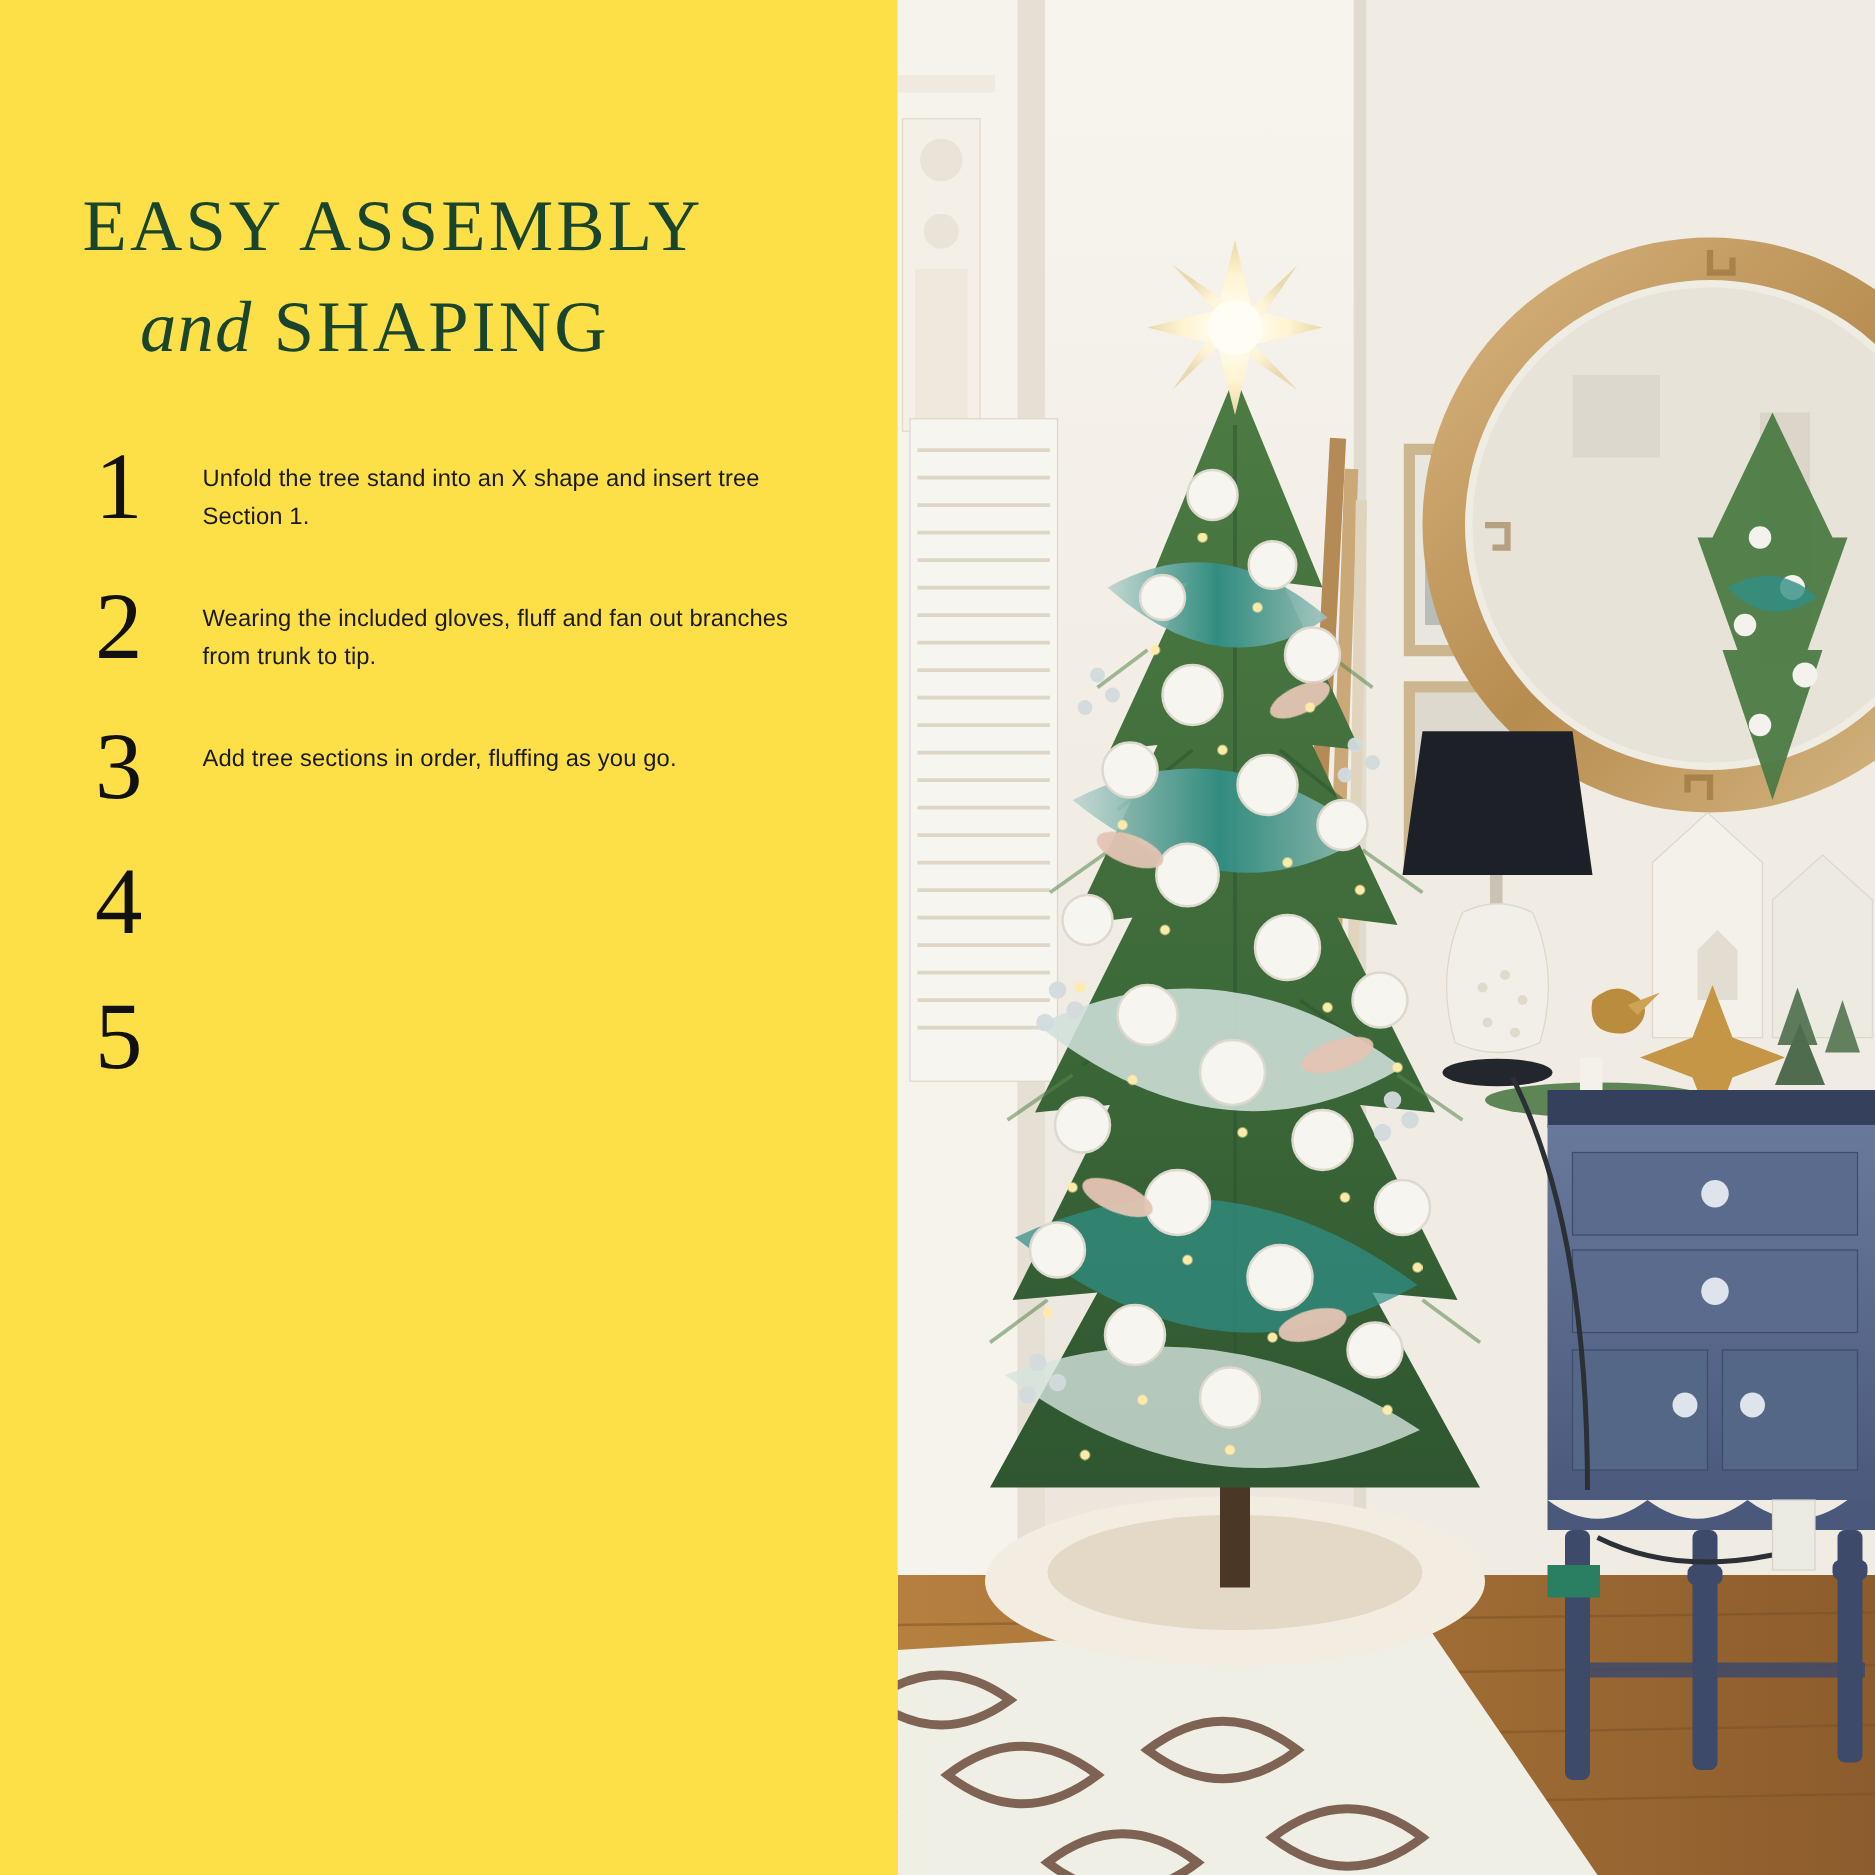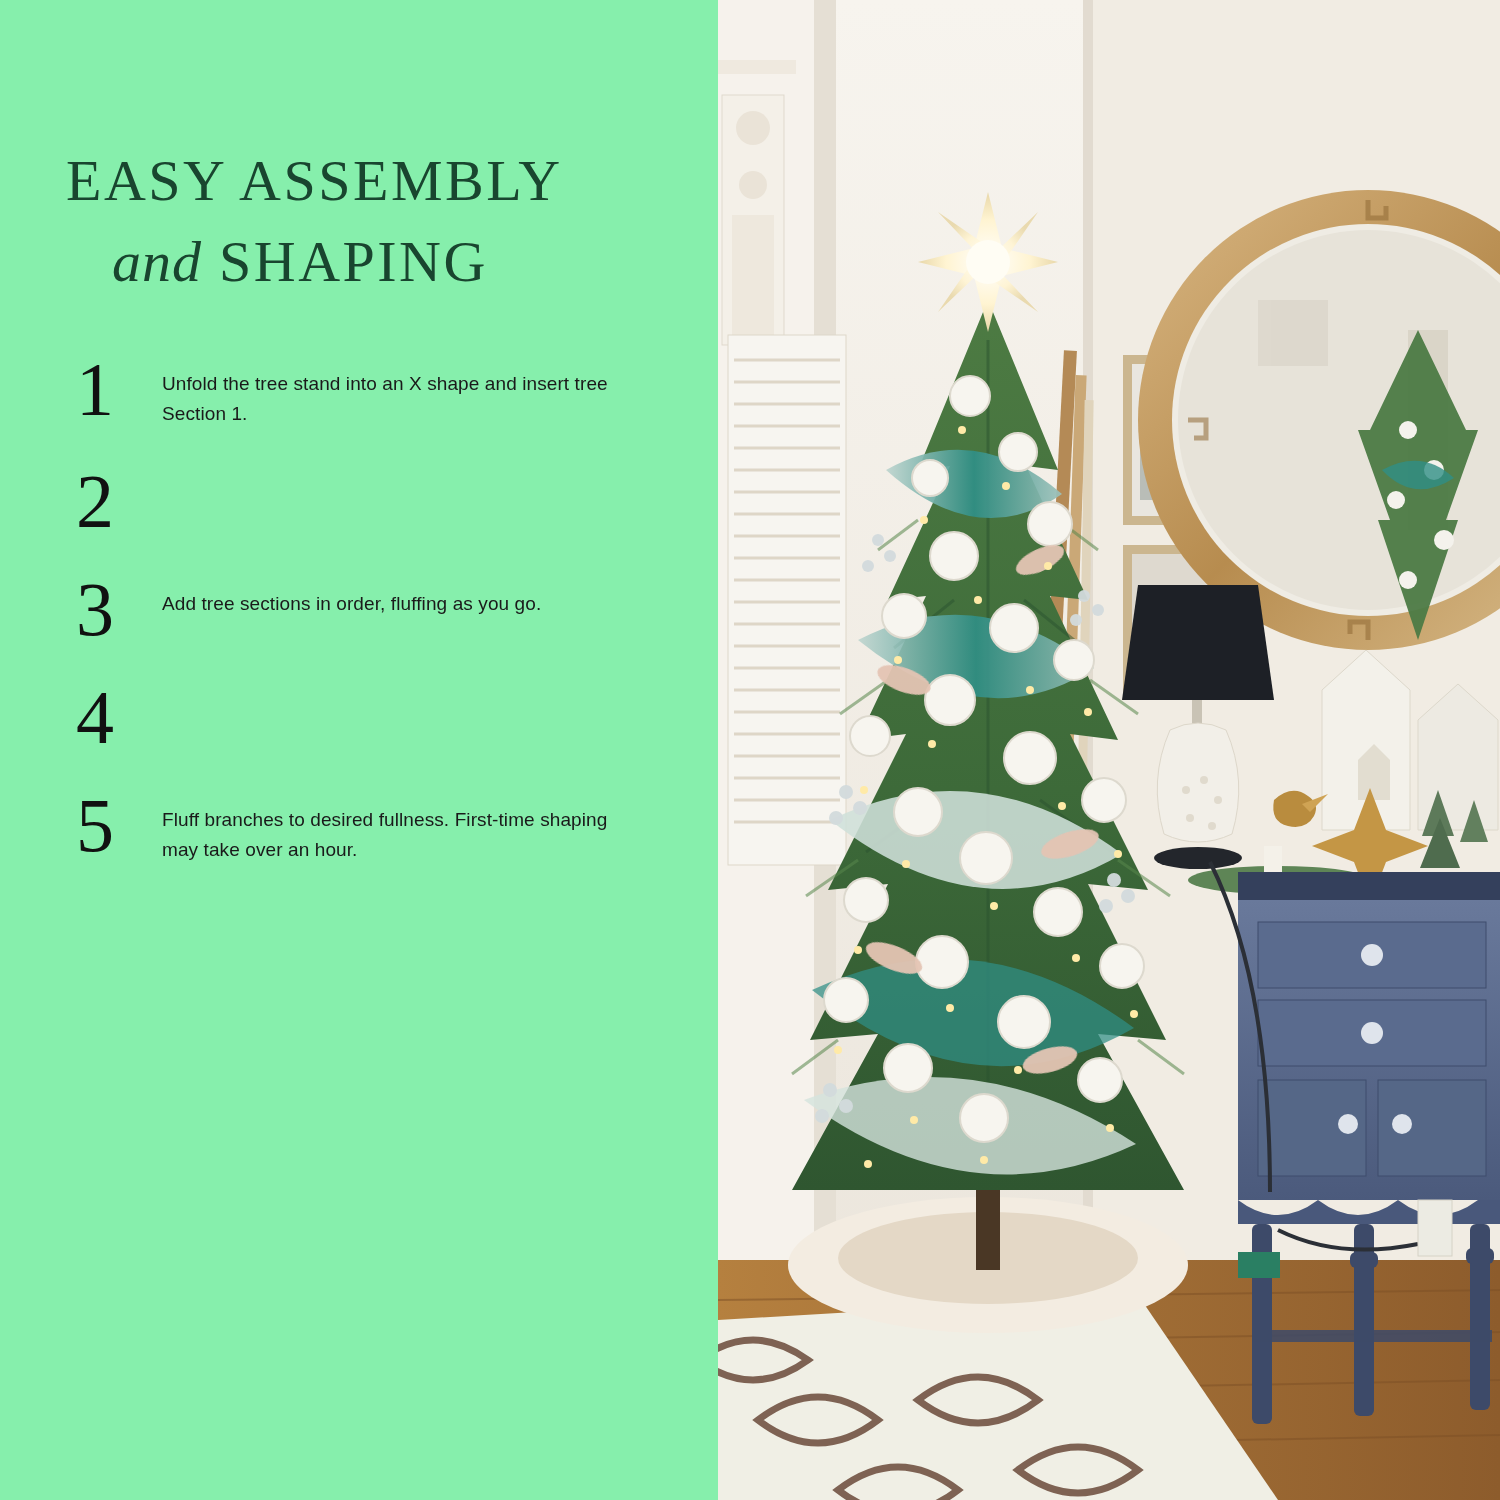--- a/index.html
+++ b/index.html
@@ -13,21 +13,21 @@
     position: relative;
     width: 1500px; height: 1500px;
     display: flex;
     background: #ffffff;
   }
 
   
   .left {
     width: 718px;
     height: 1500px;
-    background: #86efac;
+    background: #fde047;
     padding: 150px 60px 92px 66px;
     position: relative;
   }
   .headline {
     font-family: "Liberation Serif", serif;
     color: #19452f;
     line-height: 1.08;
     letter-spacing: 0.5px;
   }
   .headline .line1 {
@@ -102,34 +102,34 @@
 
     <div class="steps">
 
       <div class="step">
         <div class="step-num">1</div>
         <div class="step-text">Unfold the tree stand into an X shape and insert tree Section 1.</div>
       </div>
 
       <div class="step">
         <div class="step-num">2</div>
+        <div class="step-text">Wearing the included gloves, fluff and fan out branches from trunk to tip.</div>
       </div>
 
       <div class="step">
         <div class="step-num">3</div>
         <div class="step-text">Add tree sections in order, fluffing as you go.</div>
       </div>
 
       <div class="step">
         <div class="step-num">4</div>
       </div>
 
       <div class="step">
         <div class="step-num">5</div>
-        <div class="step-text">Fluff branches to desired fullness. First-time shaping may take over an hour.</div>
       </div>
 
     </div>
   </div>
 
   <div class="photo">
     <svg width="782" height="1500" viewBox="0 0 782 1500" xmlns="http://www.w3.org/2000/svg">
       <defs>
         <linearGradient id="wallG" x1="0" y1="0" x2="0" y2="1">
           <stop offset="0%" stop-color="#f7f4ee"></stop>

